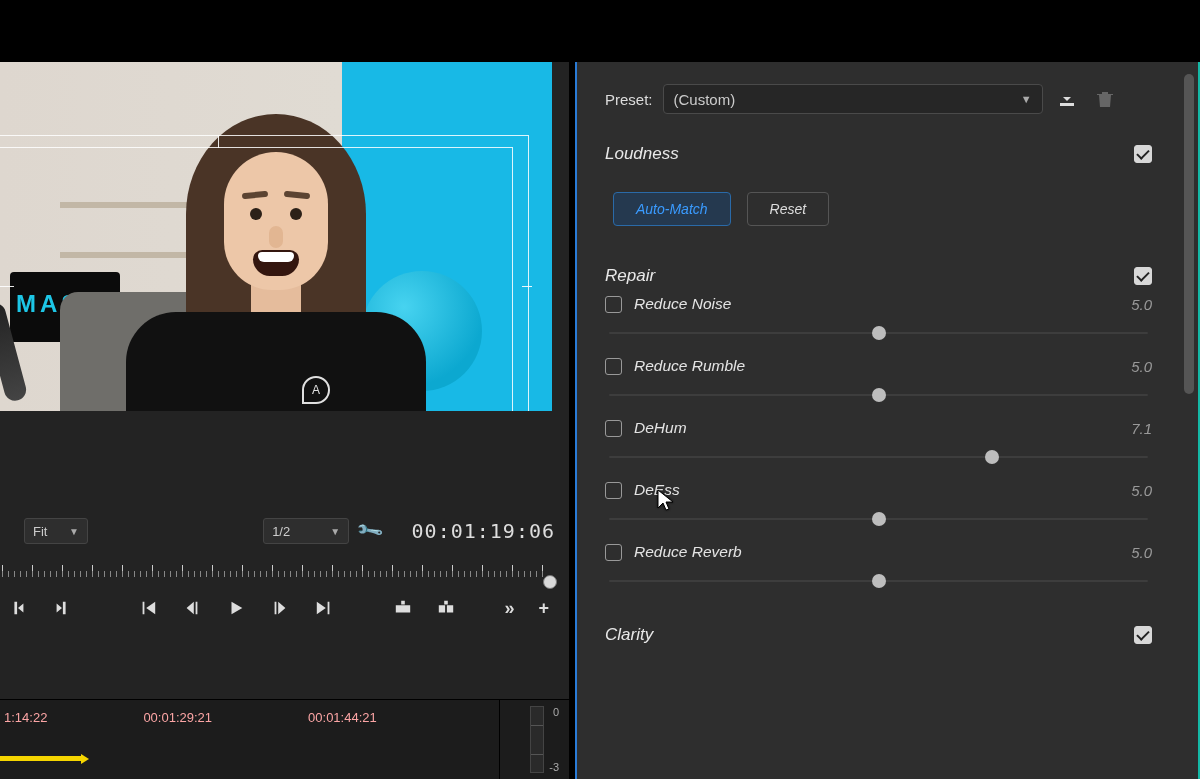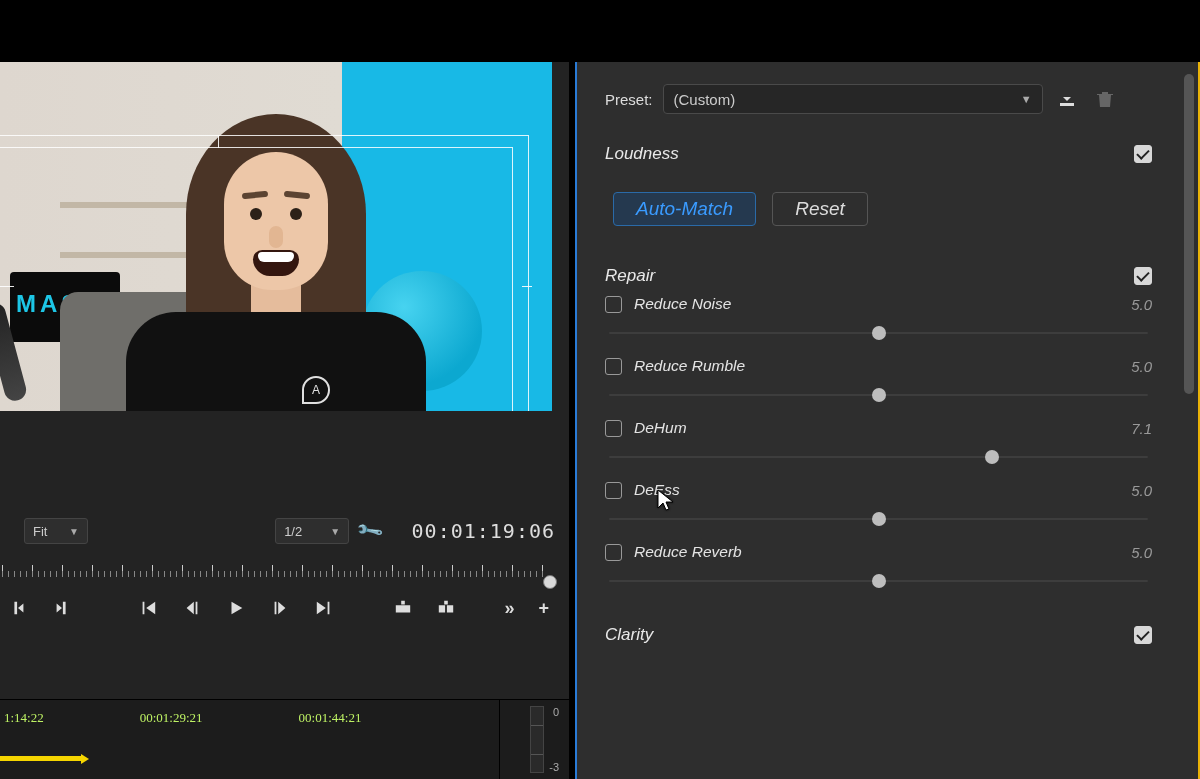--- a/index.html
+++ b/index.html
@@ -56,51 +56,51 @@
   .ruler-knob { position:absolute; right:-2px; bottom:-4px; width:14px; height:14px; border-radius:50%; background:#d9d9d9; border:1px solid #777;}
   .transport-row { display:flex; align-items:center; gap:24px; padding:12px 20px 0 8px; }
   .tbtn { width:22px; height:22px; color:#ddd; display:flex; align-items:center; justify-content:center; font-size:15px; cursor:pointer;}
   .tbtn svg { width:18px; height:18px; fill:#ddd; }
   .spacer { flex:1; }
   .rshift { color:#ddd; font-size:18px; font-weight:bold;}
   .plus { color:#ddd; font-size:18px; font-weight:bold;}
 
   .lower-strip { display:flex; background:#1c1c1c; height:80px; border-top:1px solid #000;}
   .timeline-panel { flex:1; padding:10px 14px 0 0; position:relative; }
-  .tc-labels { display:flex; gap:96px; color:#bef264; font-size:13px; font-family:Liberation Serif, serif; padding-left:4px;}
+  .tc-labels { display:flex; gap:96px; color:#fca5a5; font-size:13px; font-family:Liberation Sans, sans-serif; padding-left:4px;}
   .yellow-bar { position:absolute; left:0; bottom:18px; height:5px; width:82px; background:#f5d500; }
   .yellow-bar::after{content:""; position:absolute; right:-7px; top:-2px; border-left:8px solid #f5d500; border-top:5px solid transparent; border-bottom:5px solid transparent;}
   .meter-panel { width:70px; border-left:1px solid #000; position:relative; background:#1c1c1c;}
   .meter-scale { position:absolute; right:10px; top:6px; bottom:6px; display:flex; flex-direction:column; justify-content:space-between; font-size:11px; color:#aaa; text-align:right;}
   .meter-track { position:absolute; left:30px; top:6px; bottom:6px; width:14px; background:linear-gradient(#2a2a2a,#2a2a2a); border:1px solid #444;}
   .meter-tick { height:1px; background:#555; width:100%;}
 
   
-  .right-col { flex:1; background:#2e2e2e; border-left:2px solid #2a7bd6; border-right:2px solid #eab308; position:relative; display:flex;}
+  .right-col { flex:1; background:#2e2e2e; border-left:2px solid #2a7bd6; border-right:2px solid #14b8a6; position:relative; display:flex;}
   .panel-body { flex:1; padding:0 30px 0 28px; overflow:hidden;}
   .scrollbar { width:16px; background:#2e2e2e; border-left:0; position:relative;}
   .scroll-thumb { position:absolute; left:2px; top:12px; width:10px; height:320px; background:#555; border-radius:5px;}
 
   .preset-row { display:flex; align-items:center; gap:10px; padding:22px 0 20px 0; }
   .preset-label { font-size:15px; color:#ddd;}
   .preset-dd { flex:1; max-width:380px; background:#262626; border:1px solid #4a4a4a; border-radius:4px; height:30px; display:flex; align-items:center; justify-content:space-between; padding:0 10px; color:#ccc; font-size:15px; cursor:pointer;}
   .preset-dd .chev{font-size:11px; color:#aaa;}
   .icon-btn { width:28px; height:28px; display:flex; align-items:center; justify-content:center; cursor:pointer; color:#ddd;}
   .icon-btn.disabled { color:#666; cursor:default;}
   .icon-btn svg{width:20px;height:20px;fill:currentColor;}
 
   .section { padding:10px 0 18px 0;font-style:italic; }
   .section-header { display:flex; align-items:center; justify-content:space-between; color:#e8e8e8; font-size:17px; }
   .checkbox { width:18px; height:18px; border:1px solid #888; border-radius:3px; display:flex; align-items:center; justify-content:center; cursor:pointer; background:#2e2e2e;}
   .checkbox.checked { background:#d8d8d8; border-color:#d8d8d8;}
   .checkbox.checked::after{ content:""; width:10px; height:5px; border-left:2px solid #222; border-bottom:2px solid #222; transform:rotate(-45deg) translate(1px,-1px);}
   .sq-checkbox { width:17px; height:17px; border:1.5px solid #999; border-radius:3px; display:inline-block; cursor:pointer; flex:none;}
 
   .button-row { display:flex; gap:16px; padding:28px 0 12px 8px;}
-  .btn { height:34px; padding:0 22px; border:1px solid #555; border-radius:4px; background:#2e2e2e; color:#ddd; font-size:19px; display:flex; align-items:center; cursor:pointer;}
+  .btn { height:34px; padding:0 22px; border:1px solid #555; border-radius:4px; background:#2e2e2e; color:#ddd; font-size:14px; display:flex; align-items:center; cursor:pointer;}
   .btn.primary { color:#3a9bff; border-color:#2a6aa8; background:#25394f;}
   .hint { font-size:13px; color:#c8c8c8; padding:8px 0 6px 14px;}
 
   .param { padding:8px 0 6px 0;}
   .param-head { display:flex; align-items:center; gap:12px; font-size:15.5px; color:#e4e4e4;}
   .param-value { margin-left:auto; color:#999; font-size:15px;}
   .slider { position:relative; height:20px; margin:10px 4px 0 4px;}
   .slider-track { position:absolute; left:0; right:0; top:9px; height:2px; background:#3d3d3d; border-radius:1px;}
   .slider-thumb { position:absolute; top:3px; width:14px; height:14px; border-radius:50%; background:#bdbdbd; transform:translateX(-50%);}
   .radio-row { display:flex; gap:40px; padding:6px 0 4px 4px; font-size:15px; color:#e0e0e0; align-items:center;}
@@ -152,21 +152,21 @@
       </div>
     </div>
 
     <div class="controls-zone">
       <div class="ctrl-row">
         <div class="dropdown" style="width:64px">
           <span>Fit</span>
           <span class="chev">▼</span>
         </div>
         <div style="flex:1"></div>
-        <div class="dropdown" style="width:74px">
+        <div class="dropdown" style="width:86px">
           <span>1/2</span>
           <span class="chev">▼</span>
         </div>
         <span class="wrench">🔧</span>
         <span class="timecode">00:01:19:06</span>
       </div>
 
       <div class="ruler-row">
         <div class="ruler-ticks"></div>
         <div class="ruler-knob"></div>

